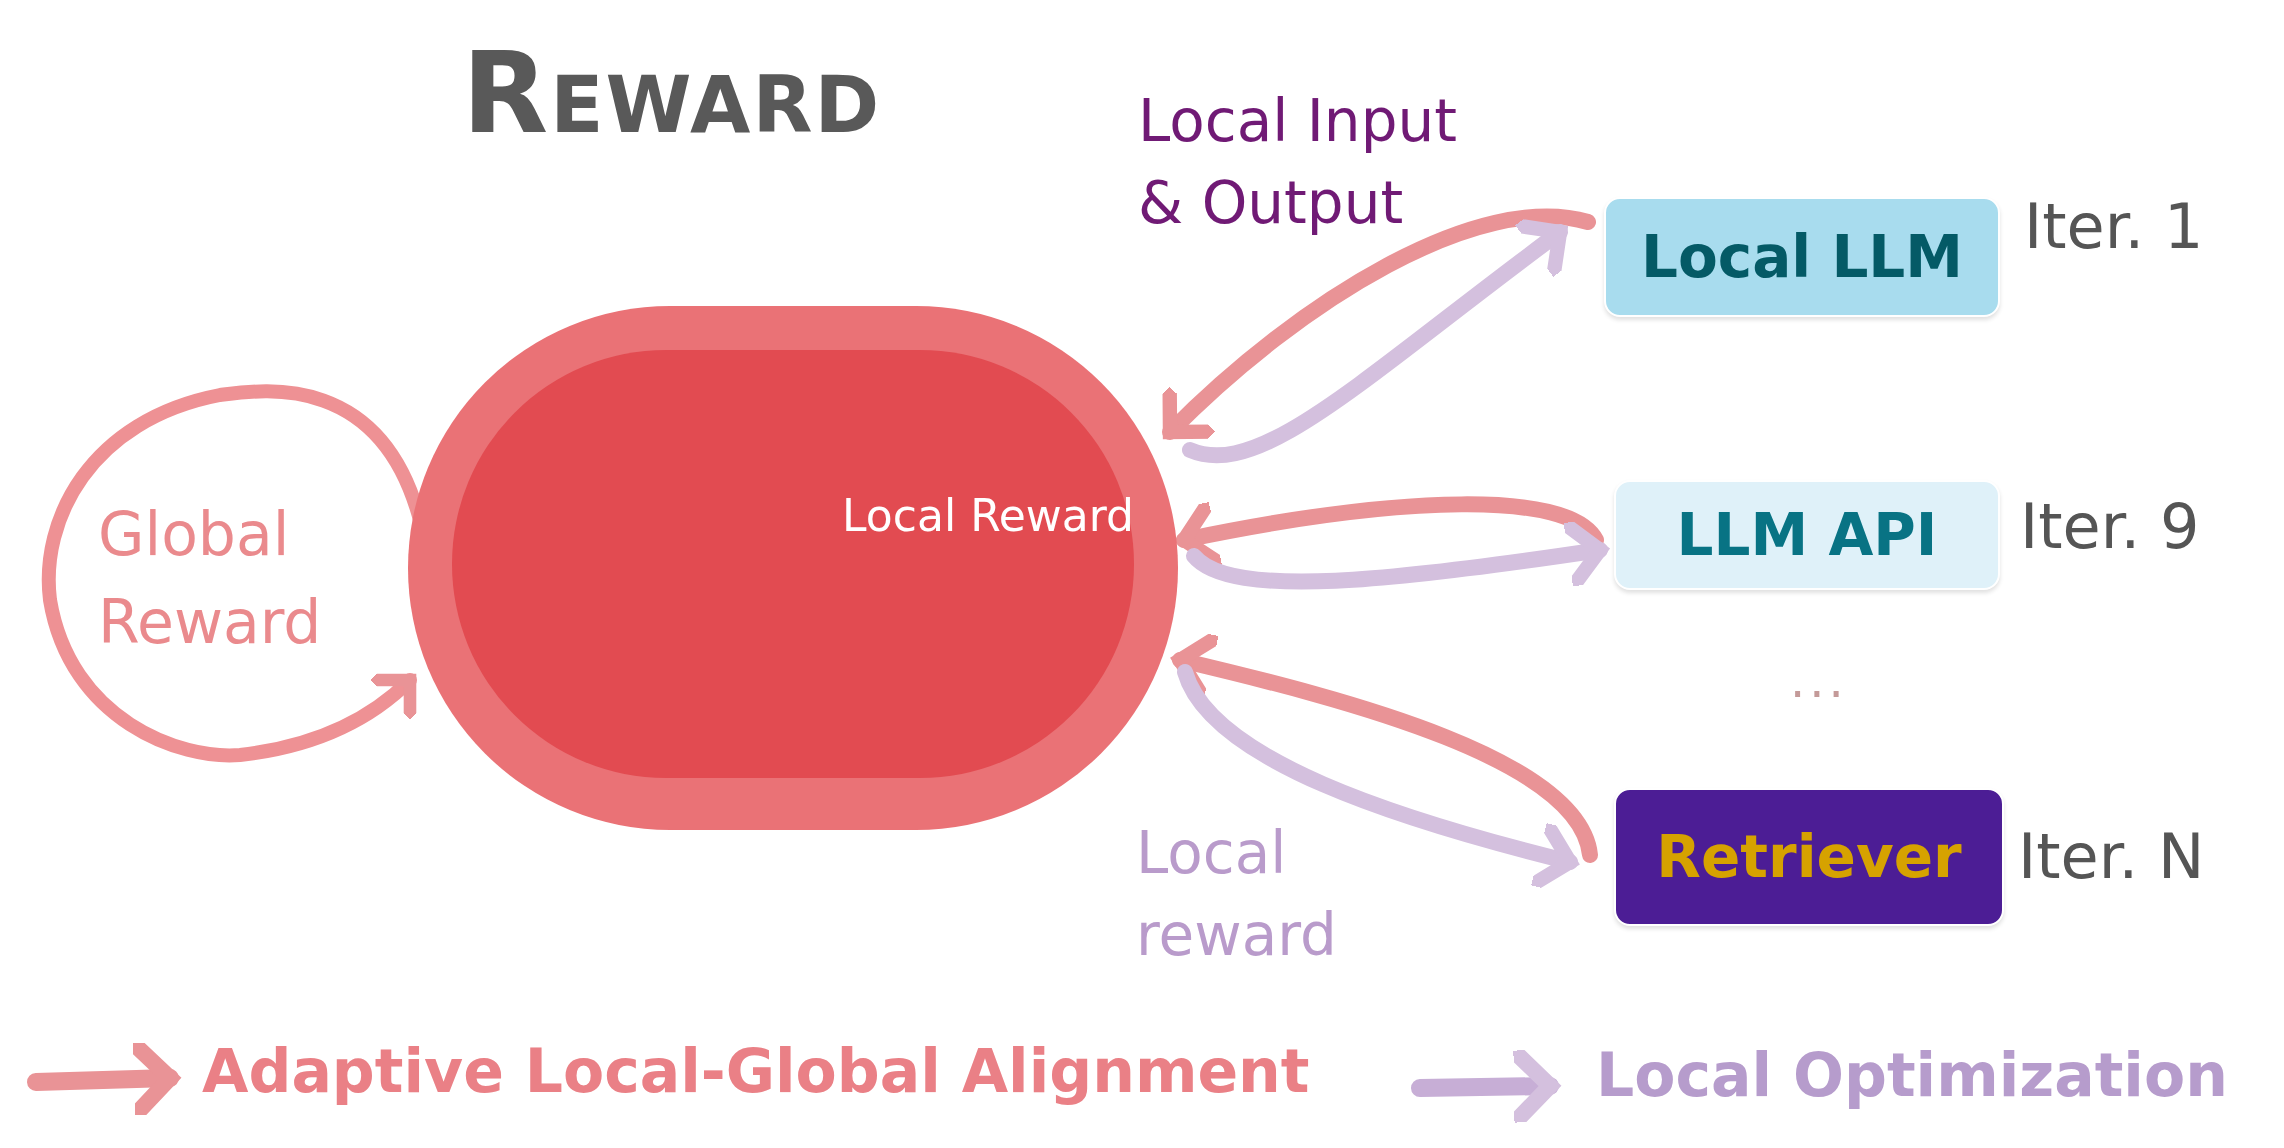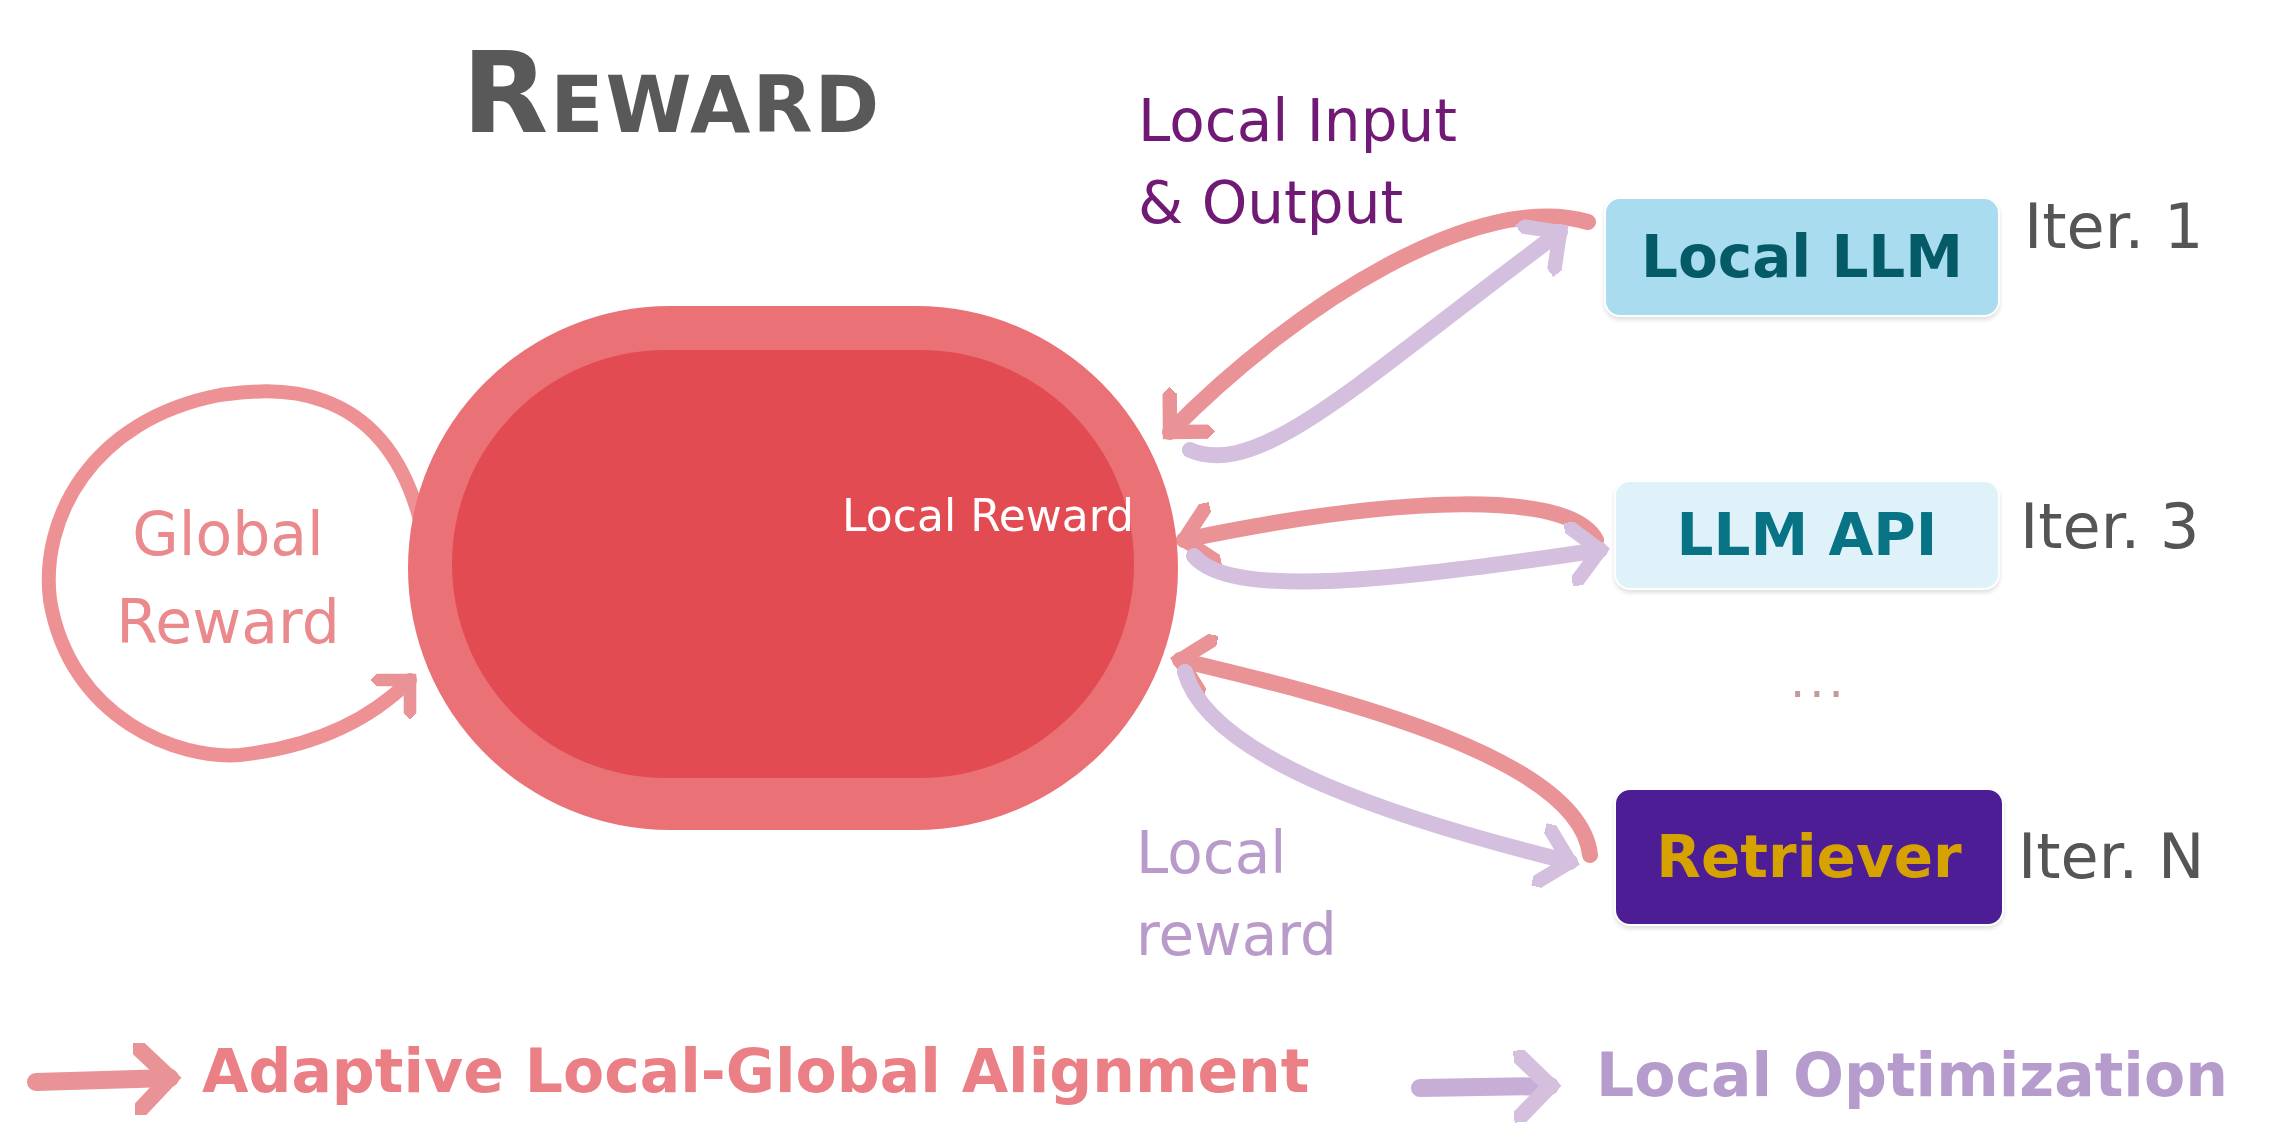--- a/index.html
+++ b/index.html
@@ -2,21 +2,21 @@
 <html><head>
 <meta charset="utf-8">
 <style>
   html,body{margin:0;padding:0;background:#ffffff;}
   body{width:2284px;height:1148px;position:relative;overflow:hidden;font-family:"DejaVu Sans",sans-serif;}
   svg#arrows{position:absolute;left:0;top:0;width:2284px;height:1148px;}
   .txt{position:absolute;white-space:nowrap;}
   #title{left:462px;top:28px;font-size:112px;font-weight:bold;color:#595959;letter-spacing:2px;font-variant:small-caps;}
   #lio{left:1138px;top:80px;font-size:58px;color:#701a75;line-height:82px;}
   #lr{left:1136px;top:812px;font-size:58px;color:#b99bcb;line-height:82px;}
-  #gr{left:98px;top:490px;width:260px;text-align:center;font-size:60px;color:#ea8a8d;line-height:88px;}
+  #gr{left:98px;top:490px;width:260px;text-align:left;font-size:60px;color:#ea8a8d;line-height:88px;}
   #core{position:absolute;left:408px;top:306px;width:770px;height:524px;border-radius:262px;background:#ea7276;}
   #coreinner{position:absolute;left:452px;top:350px;width:682px;height:428px;border-radius:214px;background:#e24b51;}
   #coretext{left:452px;top:470px;width:682px;text-align:right;font-size:44px;color:#ffffff;line-height:92px;}
   .box{position:absolute;border-radius:16px;display:flex;align-items:center;justify-content:center;box-shadow:0 3px 4px rgba(0,0,0,0.12);border:2px solid #ffffff;}
   .box span{font-size:58px;font-weight:bold;}
   #b1{left:1604px;top:197px;width:392px;height:116px;background:#a8dcee;}
   #b1 span{color:#045a66;}
   #b2{left:1614px;top:480px;width:382px;height:106px;background:#dff1f9;}
   #b2 span{color:#087384;}
   #b3{left:1614px;top:788px;width:386px;height:134px;background:#4c1d95;}
@@ -81,21 +81,21 @@
 </div>
 
 <div class="box" id="b1">
   <span>Local LLM</span>
 </div>
 <div class="txt iter" id="it1">Iter. 1</div>
 
 <div class="box" id="b2">
   <span>LLM API</span>
 </div>
-<div class="txt iter" id="it2">Iter. 3</div>
+<div class="txt iter" id="it2">Iter. 9</div>
 
 <div class="txt" id="dots">...</div>
 
 <div class="box" id="b3">
   <span>Retriever</span>
 </div>
 <div class="txt iter" id="it3">Iter. N</div>
 
 <div class="txt" id="leg1">Adaptive Local-Global Alignment</div>
 <div class="txt" id="leg2">Local Optimization</div>

